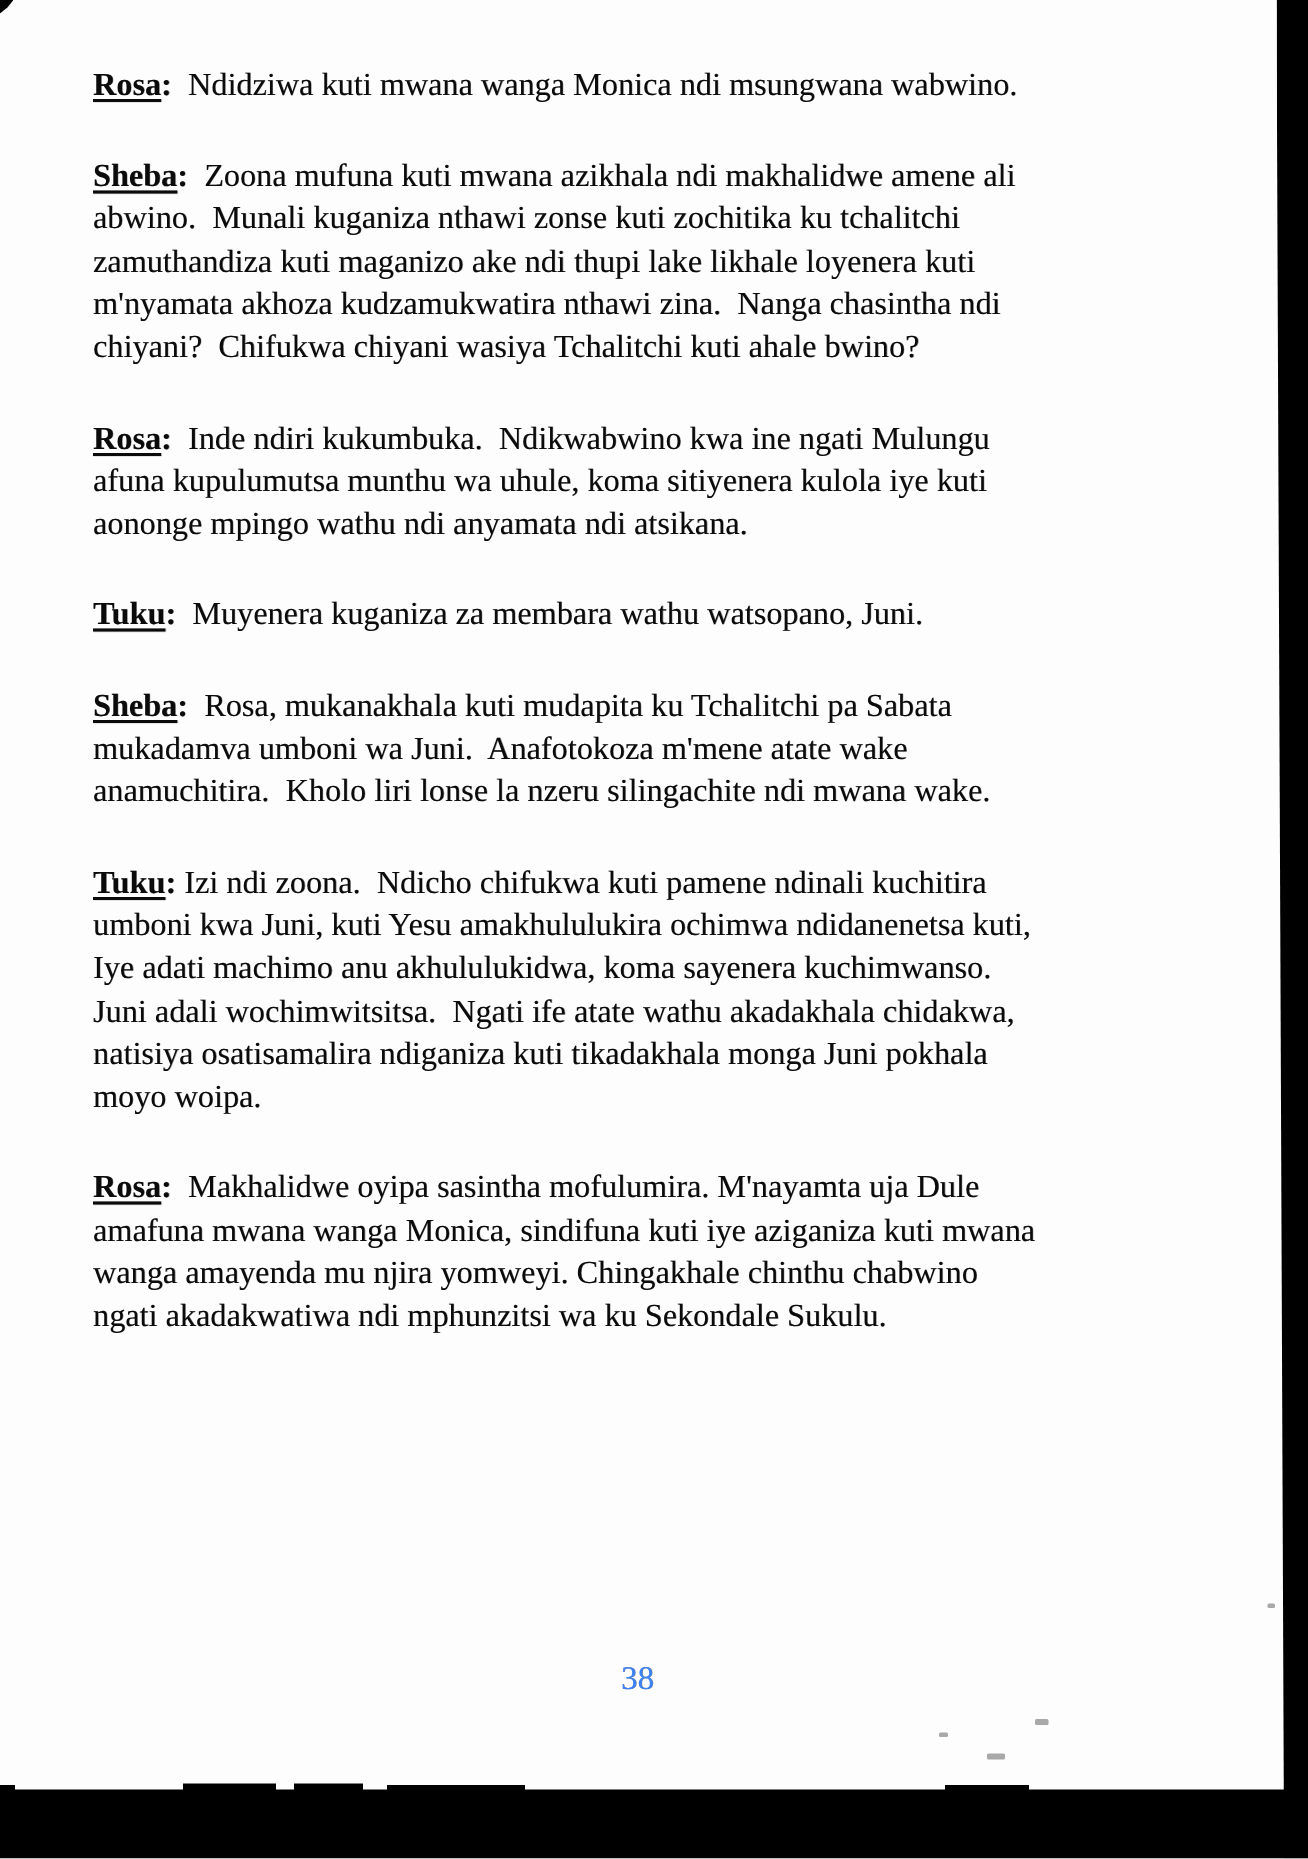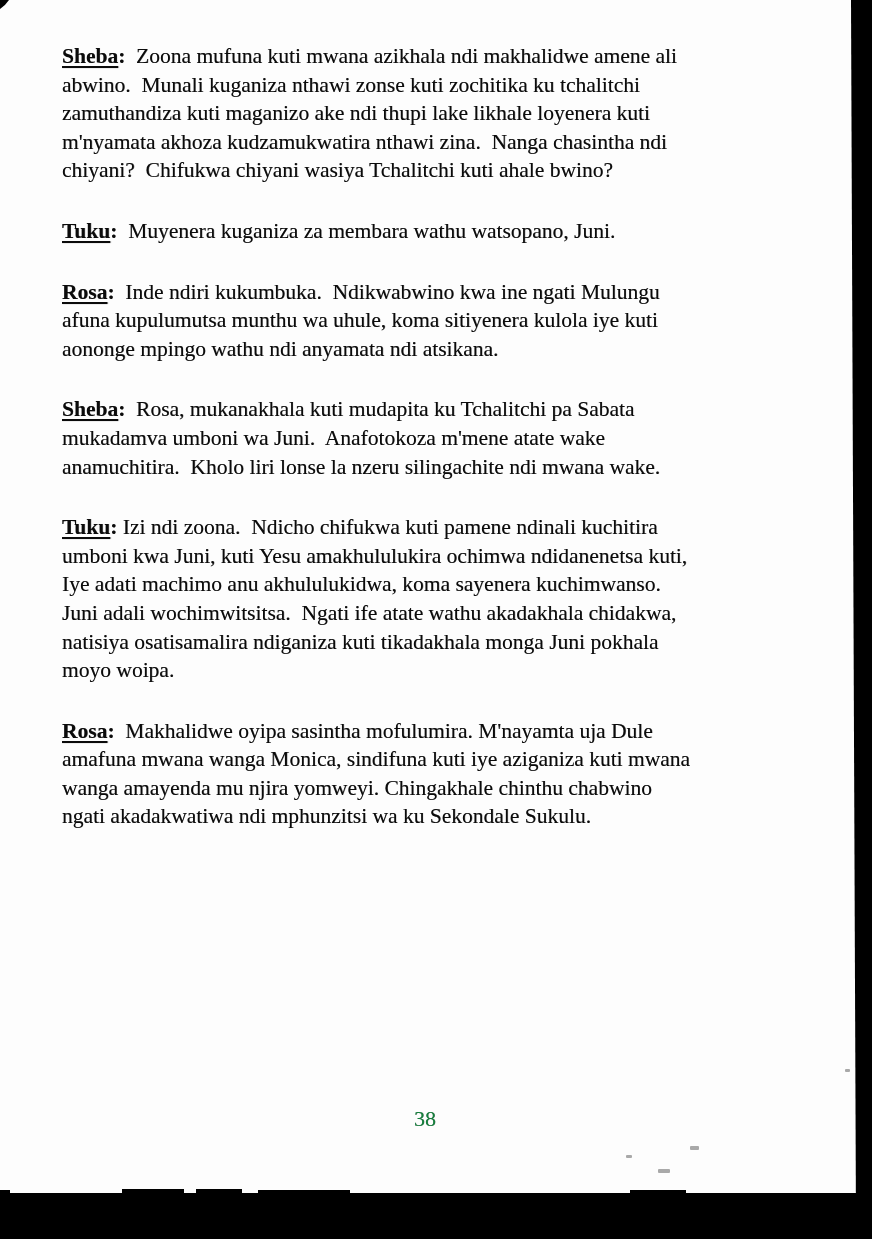--- a/index.html
+++ b/index.html
@@ -34,21 +34,21 @@
     text-decoration: underline;
     text-decoration-thickness: 2px;
     text-underline-offset: 3px;
   }
   .page-number {
     position: absolute;
     left: 0; top: 1106px;
     width: 850px;
     text-align: center;
     font-size: 22px;
-    color: #15803d;
+    color: #3b82f6;
     text-shadow: 0.35px 0.15px 0 rgba(0,0,0,0.45);
   }
   
   .edge-right {
     position: absolute;
     left: 851px; top: 0;
     width: 21px; height: 1239px;
     background: #000;
     clip-path: polygon(0% 0%, 100% 0%, 100% 100%, 24% 100%);
   }
@@ -74,33 +74,34 @@
   .spk2 { left: 690px; top: 1146px; width: 9px; height: 4px; }
   .spk3 { left: 658px; top: 1169px; width: 12px; height: 4px; }
   .spk4 { left: 845px; top: 1069px; width: 5px; height: 3px; }
 </style>
 </head>
 <body>
 
 <div class="page">
 
   <div class="content">
+  <p class="para"><span class="speaker"><span class="speaker-name">Rosa</span><span class="speaker-suffix">:</span></span><span class="ptext">  Ndidziwa kuti mwana wanga Monica ndi msungwana wabwino.</span></p>
 
   <p class="para"><span class="speaker"><span class="speaker-name">Sheba</span><span class="speaker-suffix">:</span></span><span class="ptext">  Zoona mufuna kuti mwana azikhala ndi makhalidwe amene ali
 abwino.  Munali kuganiza nthawi zonse kuti zochitika ku tchalitchi
 zamuthandiza kuti maganizo ake ndi thupi lake likhale loyenera kuti
 m'nyamata akhoza kudzamukwatira nthawi zina.  Nanga chasintha ndi
 chiyani?  Chifukwa chiyani wasiya Tchalitchi kuti ahale bwino?</span></p>
 
 
-  <p class="para"><span class="speaker"><span class="speaker-name">Tuku</span><span class="speaker-suffix">:</span></span><span class="ptext">  Muyenera kuganiza za membara wathu watsopano, Juni.</span></p>
-
   <p class="para"><span class="speaker"><span class="speaker-name">Rosa</span><span class="speaker-suffix">:</span></span><span class="ptext">  Inde ndiri kukumbuka.  Ndikwabwino kwa ine ngati Mulungu
 afuna kupulumutsa munthu wa uhule, koma sitiyenera kulola iye kuti
 aononge mpingo wathu ndi anyamata ndi atsikana.</span></p>
+
+  <p class="para"><span class="speaker"><span class="speaker-name">Tuku</span><span class="speaker-suffix">:</span></span><span class="ptext">  Muyenera kuganiza za membara wathu watsopano, Juni.</span></p>
 
   <p class="para"><span class="speaker"><span class="speaker-name">Sheba</span><span class="speaker-suffix">:</span></span><span class="ptext">  Rosa, mukanakhala kuti mudapita ku Tchalitchi pa Sabata
 mukadamva umboni wa Juni.  Anafotokoza m'mene atate wake
 anamuchitira.  Kholo liri lonse la nzeru silingachite ndi mwana wake.</span></p>
 
   <p class="para"><span class="speaker"><span class="speaker-name">Tuku</span><span class="speaker-suffix">:</span></span><span class="ptext"> Izi ndi zoona.  Ndicho chifukwa kuti pamene ndinali kuchitira
 umboni kwa Juni, kuti Yesu amakhululukira ochimwa ndidanenetsa kuti,
 Iye adati machimo anu akhululukidwa, koma sayenera kuchimwanso.
 Juni adali wochimwitsitsa.  Ngati ife atate wathu akadakhala chidakwa,
 natisiya osatisamalira ndiganiza kuti tikadakhala monga Juni pokhala

